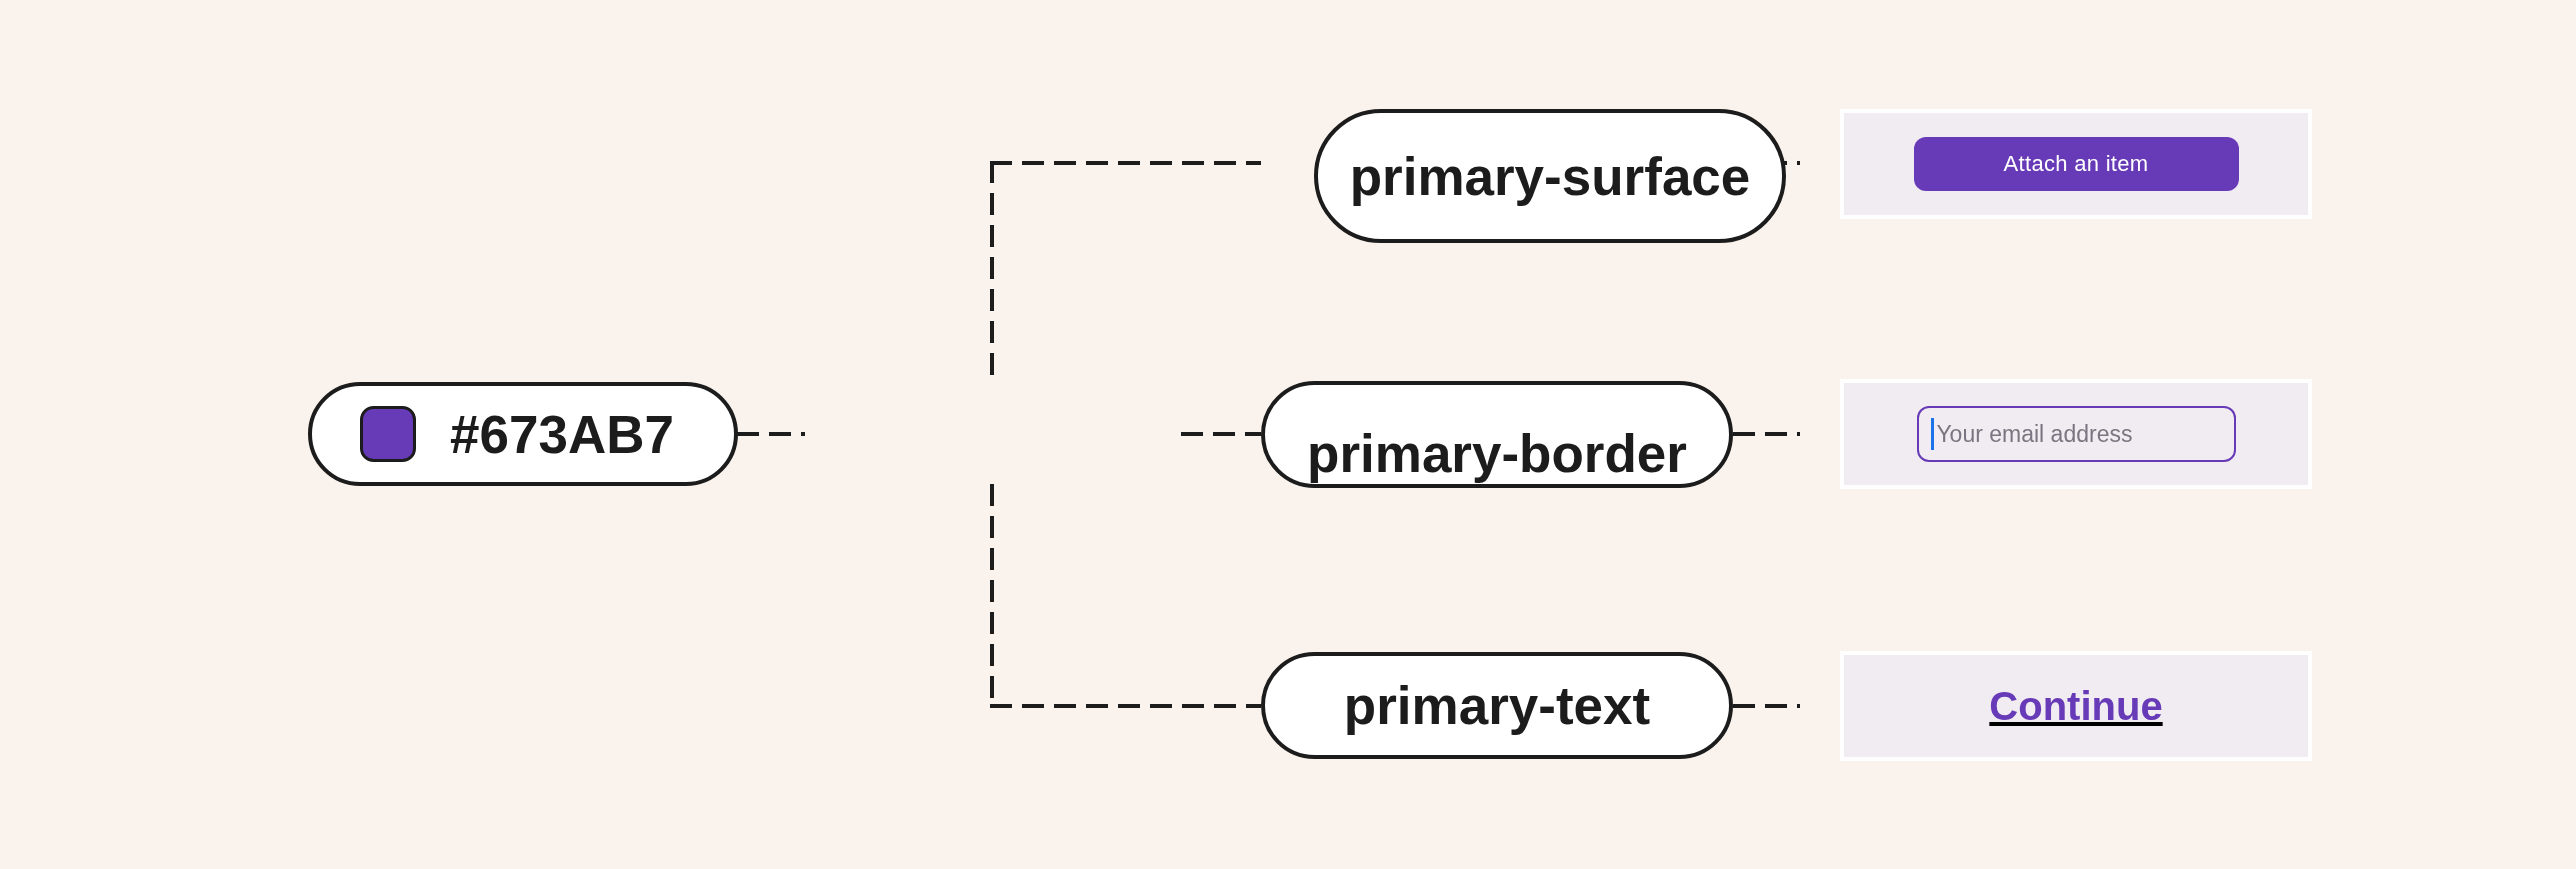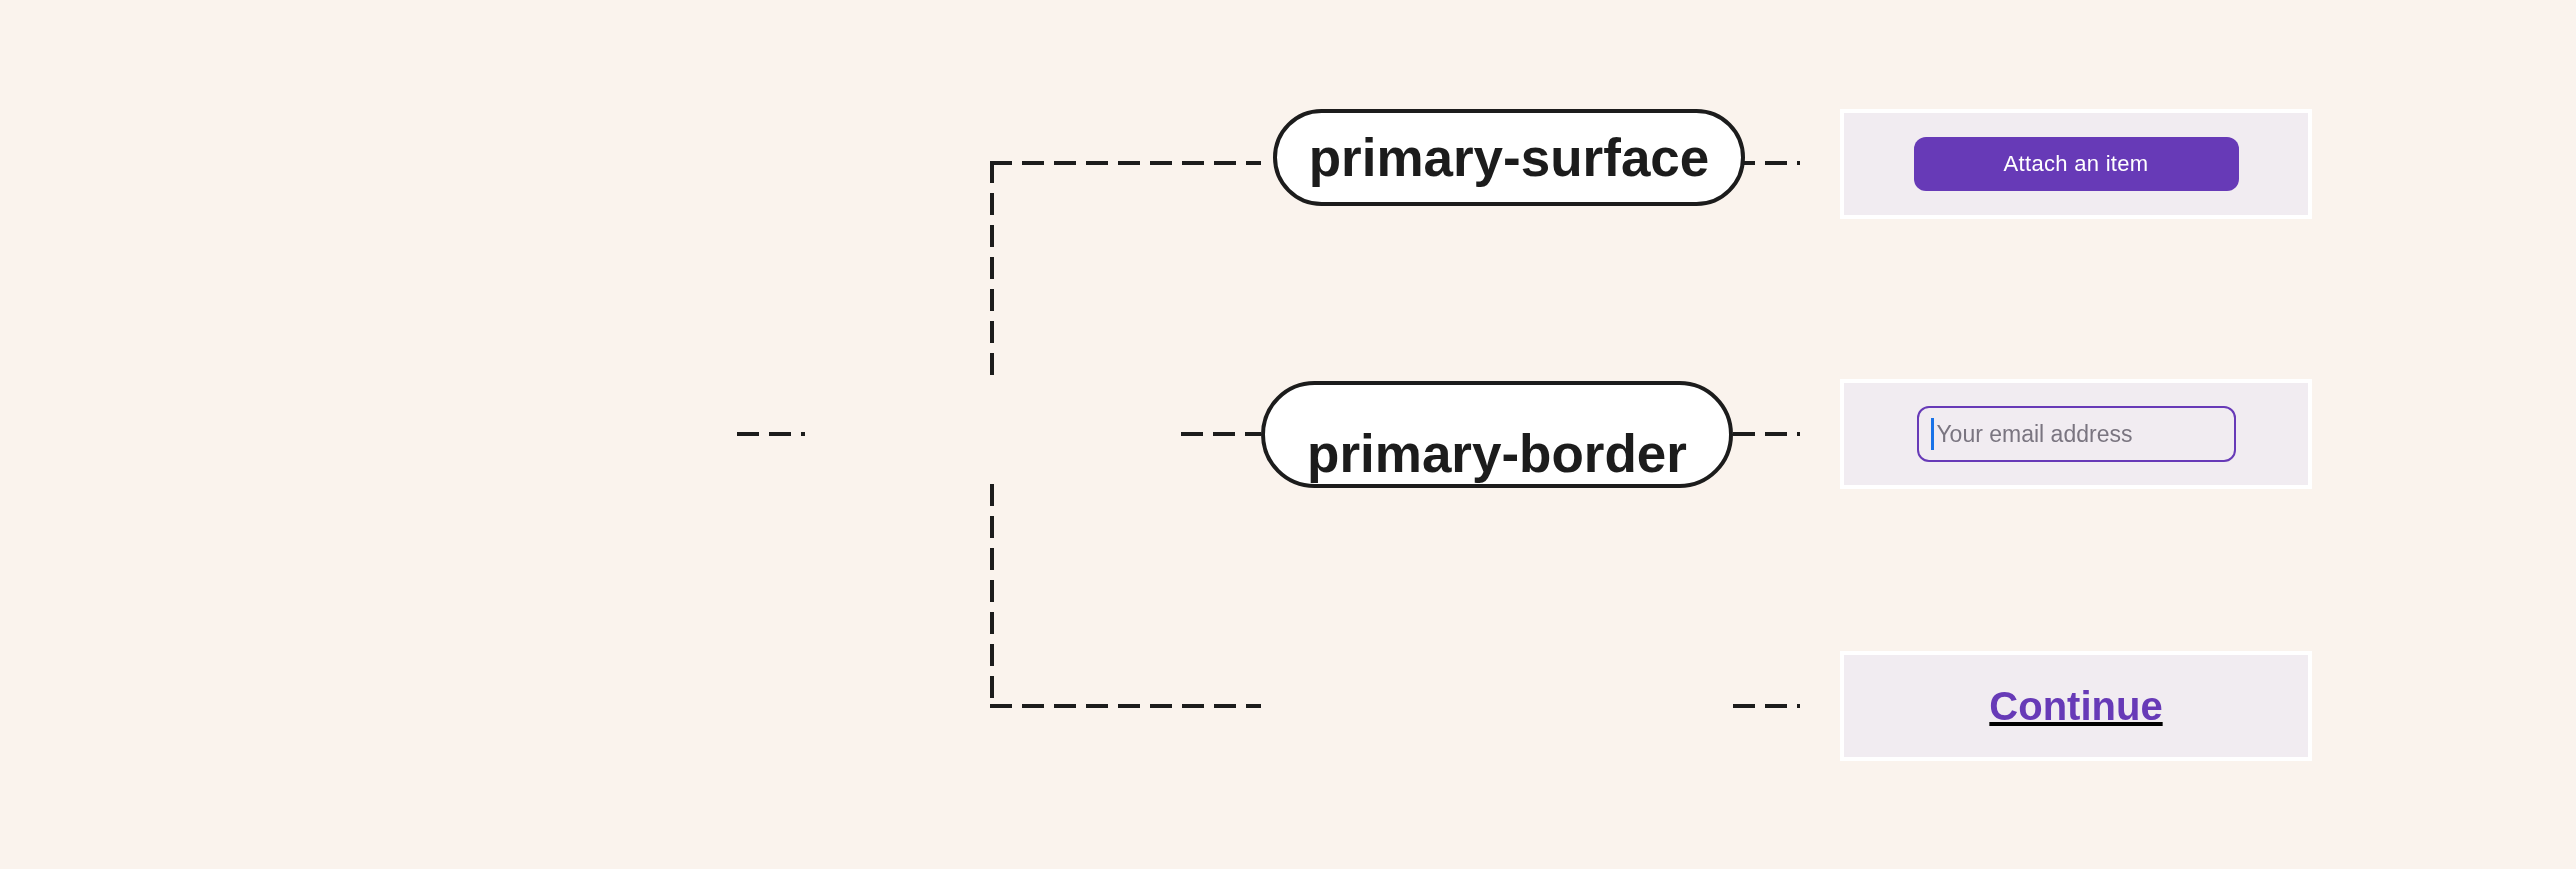--- a/index.html
+++ b/index.html
@@ -21,21 +21,21 @@
     border:4.2px solid var(--line,#1C1C1C);
     border-radius:68px;
     box-sizing:border-box;
     display:flex;align-items:center;justify-content:center;
     color:var(--line,#1C1C1C);
     font-size:53px;font-weight:600;
     white-space:nowrap;
   }
   .node-color{left:308px;top:382px;width:430px;height:104px;justify-content:flex-start;padding-left:48px;gap:34px;}
   .node-token{left:805px;top:381px;width:376px;height:104px;}
-  .node-surface{left:1273px;top:109px;width:472px;height:97px;}
+  .node-surface{left:1314px;top:109px;width:472px;height:134px;}
   .node-border{left:1261px;top:381px;width:472px;height:107px;align-items:flex-end;}
   .node-text{left:1261px;top:652px;width:472px;height:107px;}
 
   .swatch{
     width:56px;height:56px;flex:0 0 56px;
     background:var(--purple,#673AB7);
     border:3.4px solid var(--line,#1C1C1C);
     border-radius:13.6px;
     box-sizing:border-box;
   }
@@ -113,30 +113,37 @@
   <div class="dash-h c-root-token"></div>
   <div class="dash-h c-token-border"></div>
   <div class="dash-v c-vert-top"></div>
   <div class="dash-v c-vert-bot"></div>
   <div class="dash-h c-branch-top"></div>
   <div class="dash-h c-branch-bot"></div>
   <div class="dash-h c-surface-panel"></div>
   <div class="dash-h c-border-panel"></div>
   <div class="dash-h c-text-panel"></div>
 
+  <div class="node node-color">
+    <span class="swatch"></span>
+    <span>#673AB7</span>
+  </div>
 
 
   <div class="node node-surface">
     <span>primary-surface</span>
   </div>
 
   <div class="node node-border">
     <span>primary-border</span>
   </div>
 
+  <div class="node node-text">
+    <span>primary-text</span>
+  </div>
 
   <div class="panel panel-surface">
     <button class="demo-button">Attach an item</button>
   </div>
 
   <div class="panel panel-border">
     <div class="demo-input">
       <span class="caret"></span>
       <span class="placeholder">Your email address</span>
     </div>

